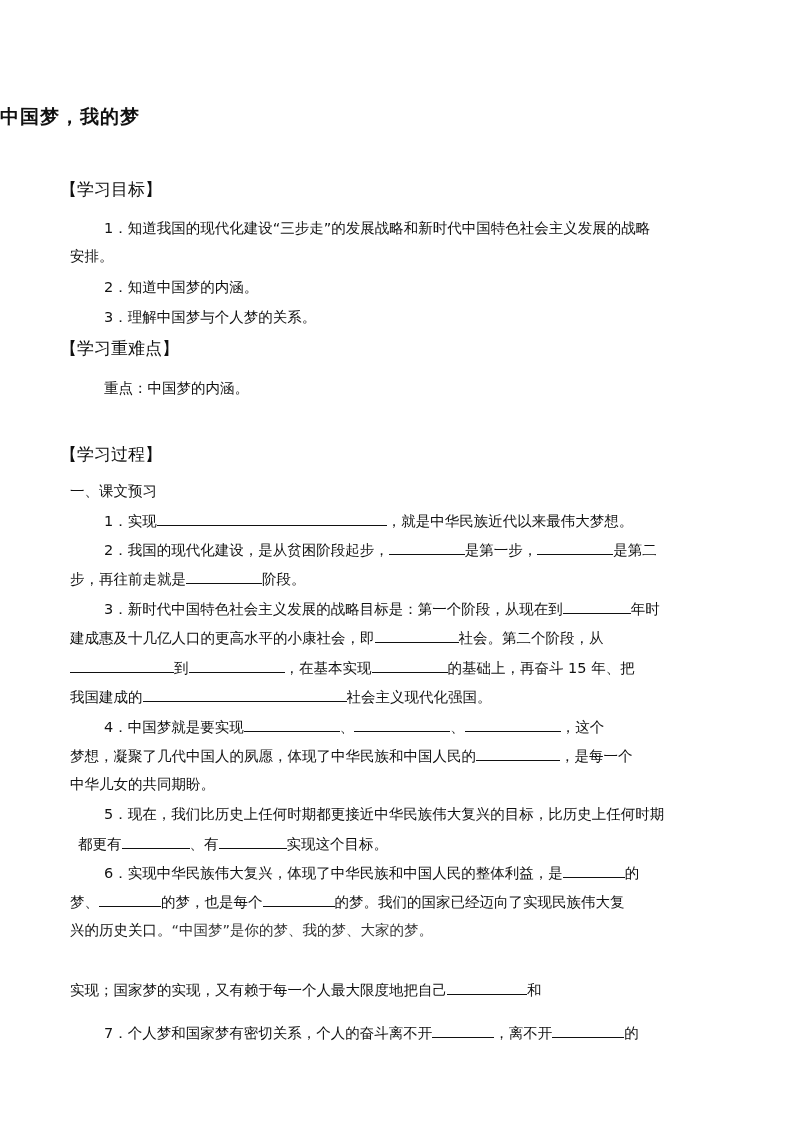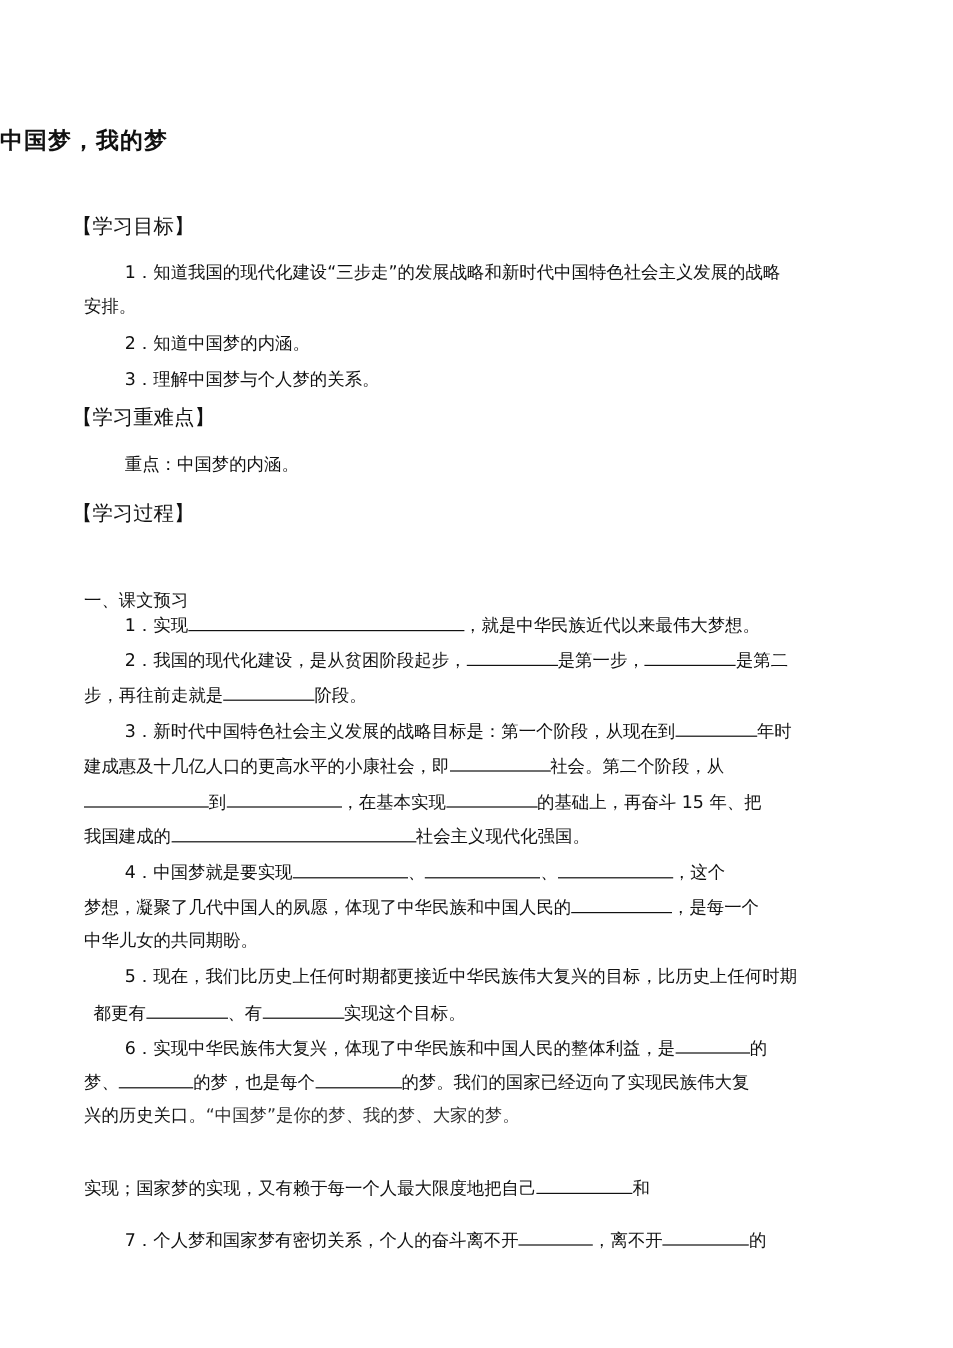--- a/index.html
+++ b/index.html
@@ -21,22 +21,22 @@
 
   <div class="line h" style="top:179px;">【学习目标】</div>
   <div class="line" style="top:218px; left:104px;">1．知道我国的现代化建设“三步走”的发展战略和新时代中国特色社会主义发展的战略</div>
   <div class="line" style="top:246px; left:70px;">安排。</div>
   <div class="line" style="top:277px; left:104px;">2．知道中国梦的内涵。</div>
   <div class="line" style="top:307px; left:104px;">3．理解中国梦与个人梦的关系。</div>
 
   <div class="line h" style="top:338px;">【学习重难点】</div>
   <div class="line" style="top:378px; left:104px;">重点：中国梦的内涵。</div>
 
-  <div class="line h" style="top:418px;">【学习过程】</div>
-  <div class="line" style="top:491px; left:70px;">一、课文预习</div>
+  <div class="line h" style="top:444px;">【学习过程】</div>
+  <div class="line" style="top:481px; left:70px;">一、课文预习</div>
 
   <div class="line" style="top:510px; left:104px;">
     <span>1．实现</span><span class="blank" style="width:230px"></span><span>，就是中华民族近代以来最伟大梦想。</span>
   </div>
 
   <div class="line" style="top:539px; left:104px;">
     <span>2．我国的现代化建设，是从贫困阶段起步，</span><span class="blank" style="width:76px"></span><span>是第一步，</span><span class="blank" style="width:76px"></span><span>是第二</span>
   </div>
   <div class="line" style="top:568px; left:70px;">
     <span>步，再往前走就是</span><span class="blank" style="width:76px"></span><span>阶段。</span>

